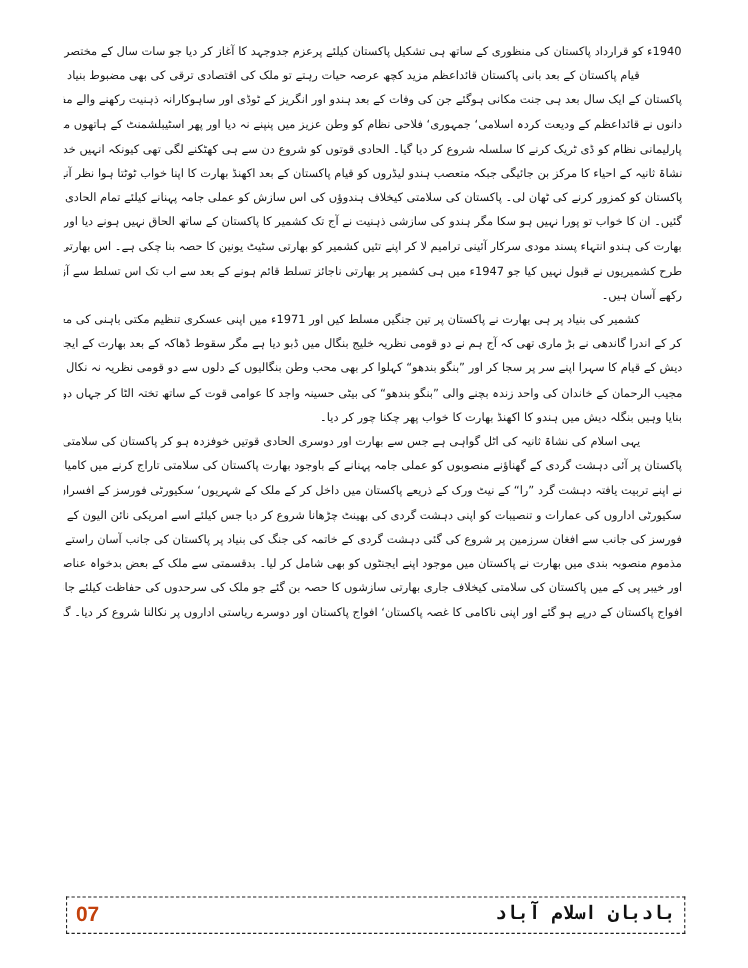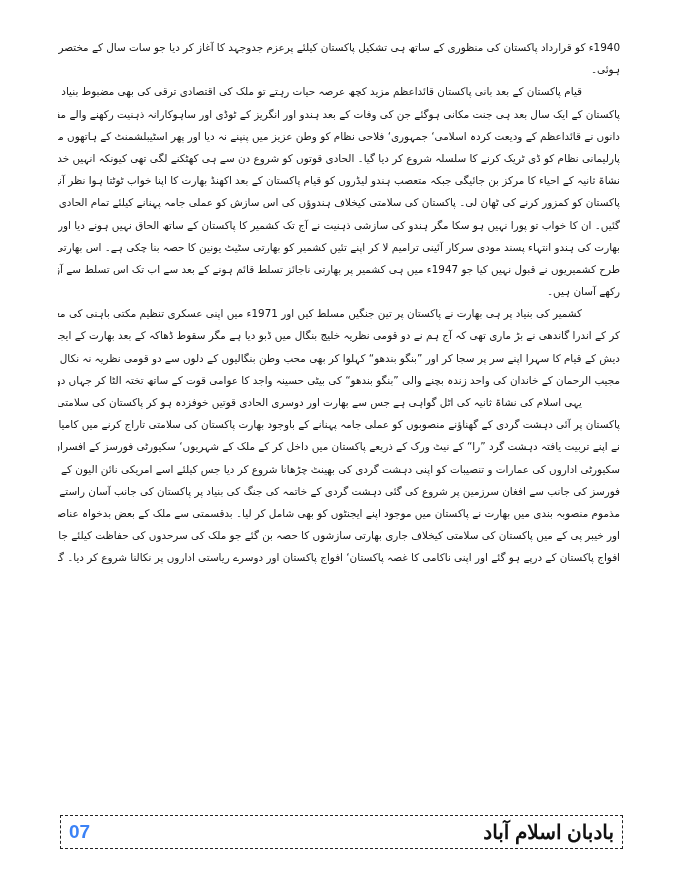--- a/index.html
+++ b/index.html
@@ -57,61 +57,61 @@
       box-sizing: border-box;
     }
     .page-number {
       position: absolute;
       left: 8px;
       top: 4px;
       font-family: "Liberation Sans", sans-serif;
       font-weight: bold;
       font-size: 19px;
       line-height: 24px;
-      color: #3b82f6;
+      color: #c2410c;
       direction: ltr;
     }
     .magazine-name {
       position: absolute;
       right: 8px;
       top: 3px;
-      font-family: Liberation Sans, sans-serif;
+      font-family: Liberation Mono, monospace;
       font-weight: bold;
-      font-size: 20px;
+      font-size: 17px;
       line-height: 26px;
       color: #111111;
       direction: rtl;
     }
   </style>
 </head>
 <body>
 
 <div class="page">
   <div class="body-text" id="body-text">
       <div class="para">
         <span class="line">1940ء کو قرارداد پاکستان کی منظوری کے ساتھ ہی تشکیل پاکستان کیلئے پرعزم جدوجہد کا آغاز کر دیا جو سات سال کے مختصر عرصہ میں کامیابی سے ہمکنار</span>
-        <span class="line last">ہوئی۔</span>
       </div>
       <div class="para">
         <span class="line indent">قیام پاکستان کے بعد بانی پاکستان قائداعظم مزید کچھ عرصہ حیات رہتے تو ملک کی اقتصادی ترقی کی بھی مضبوط بنیاد رکھ جاتے مگر وہ قیام</span>
         <span class="line">پاکستان کے ایک سال بعد ہی جنت مکانی ہوگئے جن کی وفات کے بعد ہندو اور انگریز کے ٹوڈی اور ساہوکارانہ ذہنیت رکھنے والے مفاد پرست سیاست</span>
         <span class="line">دانوں نے قائداعظم کے ودیعت کردہ اسلامی‘ جمہوری‘ فلاحی نظام کو وطن عزیز میں پنپنے نہ دیا اور پھر اسٹیبلشمنٹ کے ہاتھوں میں کھیل کر جمہوری</span>
         <span class="line">پارلیمانی نظام کو ڈی ٹریک کرنے کا سلسلہ شروع کر دیا گیا۔ الحادی قوتوں کو شروع دن سے ہی کھٹکنے لگی تھی کیونکہ انہیں خدشہ تھا کہ یہ مملکت اسلام کی</span>
         <span class="line">نشاۃ ثانیہ کے احیاء کا مرکز بن جائیگی جبکہ متعصب ہندو لیڈروں کو قیام پاکستان کے بعد اکھنڈ بھارت کا اپنا خواب ٹوٹتا ہوا نظر آنے لگا چنانچہ انہوں نے</span>
         <span class="line">پاکستان کو کمزور کرنے کی ٹھان لی۔ پاکستان کی سلامتی کیخلاف ہندوؤں کی اس سازش کو عملی جامہ پہنانے کیلئے تمام الحادی قوتیں بھارت کی پشت پر کھڑی ہو</span>
         <span class="line">گئیں۔ ان کا خواب تو پورا نہیں ہو سکا مگر ہندو کی سازشی ذہنیت نے آج تک کشمیر کا پاکستان کے ساتھ الحاق نہیں ہونے دیا اور پانچ اگست 2019ء کو</span>
         <span class="line">بھارت کی ہندو انتہاء پسند مودی سرکار آئینی ترامیم لا کر اپنے تئیں کشمیر کو بھارتی سٹیٹ یونین کا حصہ بنا چکی ہے۔ اس بھارتی اقدام کو اسکے پہلے اقدامات کی</span>
         <span class="line">طرح کشمیریوں نے قبول نہیں کیا جو 1947ء میں ہی کشمیر پر بھارتی ناجائز تسلط قائم ہونے کے بعد سے اب تک اس تسلط سے آزادی کی جدوجہد جاری</span>
         <span class="line last">رکھے آسان ہیں۔</span>
       </div>
       <div class="para">
         <span class="line indent">کشمیر کی بنیاد پر ہی بھارت نے پاکستان پر تین جنگیں مسلط کیں اور 1971ء میں اپنی عسکری تنظیم مکتی باہنی کی معاونت سے پاکستان کو دولخت</span>
         <span class="line">کر کے اندرا گاندھی نے بڑ ماری تھی کہ آج ہم نے دو قومی نظریہ خلیج بنگال میں ڈبو دیا ہے مگر سقوط ڈھاکہ کے بعد بھارت کے ایجنٹ شیخ مجیب الرحمان بنگلہ</span>
         <span class="line">دیش کے قیام کا سہرا اپنے سر پر سجا کر اور ”بنگو بندھو“ کہلوا کر بھی محب وطن بنگالیوں کے دلوں سے دو قومی نظریہ نہ نکال سکے جنہوں نے گزشتہ ہفتے</span>
         <span class="line">مجیب الرحمان کے خاندان کی واحد زندہ بچنے والی ”بنگو بندھو“ کی بیٹی حسینہ واجد کا عوامی قوت کے ساتھ تختہ الٹا کر جہاں دو قومی نظریے کی حقانیت کو اٹل</span>
+        <span class="line last">بنایا وہیں بنگلہ دیش میں ہندو کا اکھنڈ بھارت کا خواب پھر چکنا چور کر دیا۔</span>
       </div>
       <div class="para">
         <span class="line indent">یہی اسلام کی نشاۃ ثانیہ کی اٹل گواہی ہے جس سے بھارت اور دوسری الحادی قوتیں خوفزدہ ہو کر پاکستان کی سلامتی کے درپے رہتی ہیں‘</span>
         <span class="line">پاکستان پر آئی دہشت گردی کے گھناؤنے منصوبوں کو عملی جامہ پہنانے کے باوجود بھارت پاکستان کی سلامتی تاراج کرنے میں کامیاب نہیں ہو سکا تو اس</span>
         <span class="line">نے اپنے تربیت یافتہ دہشت گرد ”را“ کے نیٹ ورک کے ذریعے پاکستان میں داخل کر کے ملک کے شہریوں‘ سکیورٹی فورسز کے افسران و اہلکاروں‘</span>
         <span class="line">سکیورٹی اداروں کی عمارات و تنصیبات کو اپنی دہشت گردی کی بھینٹ چڑھانا شروع کر دیا جس کیلئے اسے امریکی نائن الیون کے رد عمل میں امریکی نیٹو</span>
         <span class="line">فورسز کی جانب سے افغان سرزمین پر شروع کی گئی دہشت گردی کے خاتمہ کی جنگ کی بنیاد پر پاکستان کی جانب آسان راستے ملنا شروع ہوگئے جبکہ اس</span>
         <span class="line">مذموم منصوبہ بندی میں بھارت نے پاکستان میں موجود اپنے ایجنٹوں کو بھی شامل کر لیا۔ بدقسمتی سے ملک کے بعض بدخواہ عناصر بھی بالخصوص بلوچستان</span>
         <span class="line">اور خیبر پی کے میں پاکستان کی سلامتی کیخلاف جاری بھارتی سازشوں کا حصہ بن گئے جو ملک کی سرحدوں کی حفاظت کیلئے جانوں کی عظیم قربانیاں دینے والی</span>
         <span class="line">افواج پاکستان کے درپے ہو گئے اور اپنی ناکامی کا غصہ پاکستان‘ افواج پاکستان اور دوسرے ریاستی اداروں پر نکالنا شروع کر دیا۔ گزشتہ سال 9 اور دس مئی</span>

